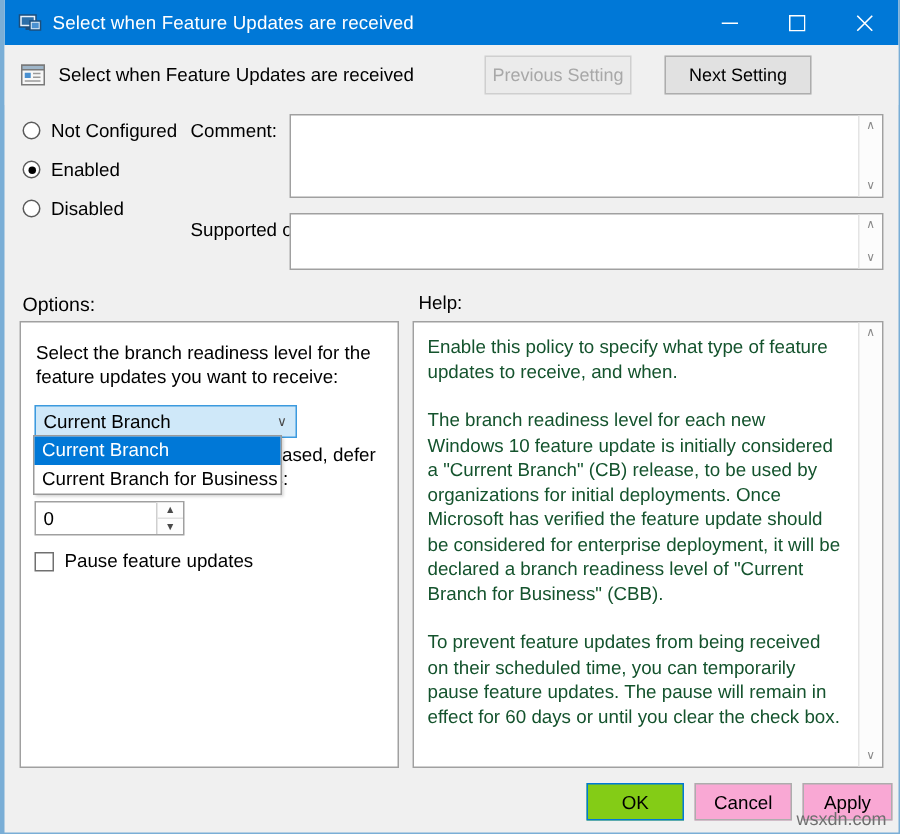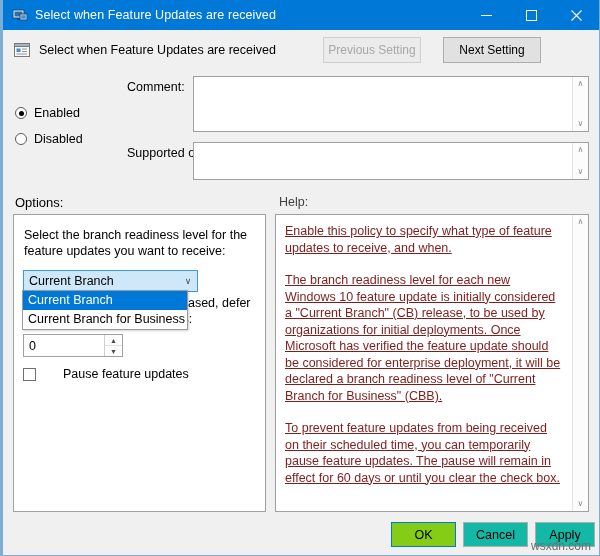--- a/index.html
+++ b/index.html
@@ -203,21 +203,21 @@
     left: 12px;
     top: 195px;
     font-size: 13px;
     color: #000;
   }
   #help-label {
     position: absolute;
     left: 276px;
     top: 195px;
     font-size: 12.5px;
-    color: #404040;
+    color: #000000;
   }
 
   
   #options-panel {
     position: absolute;
     left: 10px;
     top: 214px;
     width: 253px;
     height: 298px;
     background: #ffffff;
@@ -305,21 +305,20 @@
   }
   #spin-up { border-bottom: 1px solid #e0e0e0; }
   #pause-row {
     position: absolute;
     left: 9px;
     top: 152px;
     display: flex;
     align-items: center;
     font-size: 12.5px;
     color: #000;
-    gap: 20px;
   }
   #pause-checkbox {
     width: 13px;
     height: 13px;
     border: 1px solid #707070;
     background: #fff;
     margin-right: 7px;
     box-sizing: border-box;
     flex: none;
   }
@@ -358,35 +357,34 @@
     background: #ffffff;
     border: 1px solid #a0a0a0;
     box-sizing: border-box;
     overflow: hidden;
   }
   #help-text {
     position: absolute;
     left: 0; top: 0; right: 16px; bottom: 0;
     padding: 8px 8px 8px 9px;
     font-size: 12.5px;
-    color: #7f1d1d;
+    color: #14532d;
     line-height: 16.5px;
     box-sizing: border-box;
-    text-decoration: underline;
   }
   #help-text p { margin: 0 0 16px 0; }
   #help-text p:last-child { margin-bottom: 0; }
 
   
   .footbtn {
     position: absolute;
     top: 522px;
     height: 25px;
     border: 1px solid #adadad;
-    background: #14b8a6;
+    background: #f9a8d4;
     font-size: 12.5px;
     color: #000;
     display: flex;
     align-items: center;
     justify-content: center;
     box-sizing: border-box;
   }
   #ok-button {
     left: 388px; width: 65px;
     border: 1px solid #0078d7;
@@ -450,20 +448,24 @@
         <rect x="3.5" y="12.5" width="10.5" height="1" fill="#9a9a9a"></rect>
       </svg>
     </span>
     <span id="header-title">Select when Feature Updates are received</span>
     <div class="navbtn" id="prev-setting-button">Previous Setting</div>
     <div class="navbtn" id="next-setting-button">Next Setting</div>
   </div>
 
   <div id="upper">
 
+    <div class="radio-row" id="radio-not-configured">
+      <span class="radio-mark"></span>
+      <span>Not Configured</span>
+    </div>
     <div class="radio-row" id="radio-enabled">
       <span class="radio-mark checked"></span>
       <span>Enabled</span>
     </div>
     <div class="radio-row" id="radio-disabled">
       <span class="radio-mark"></span>
       <span>Disabled</span>
     </div>
 
     <div class="field-label" id="comment-label">Comment:</div>

